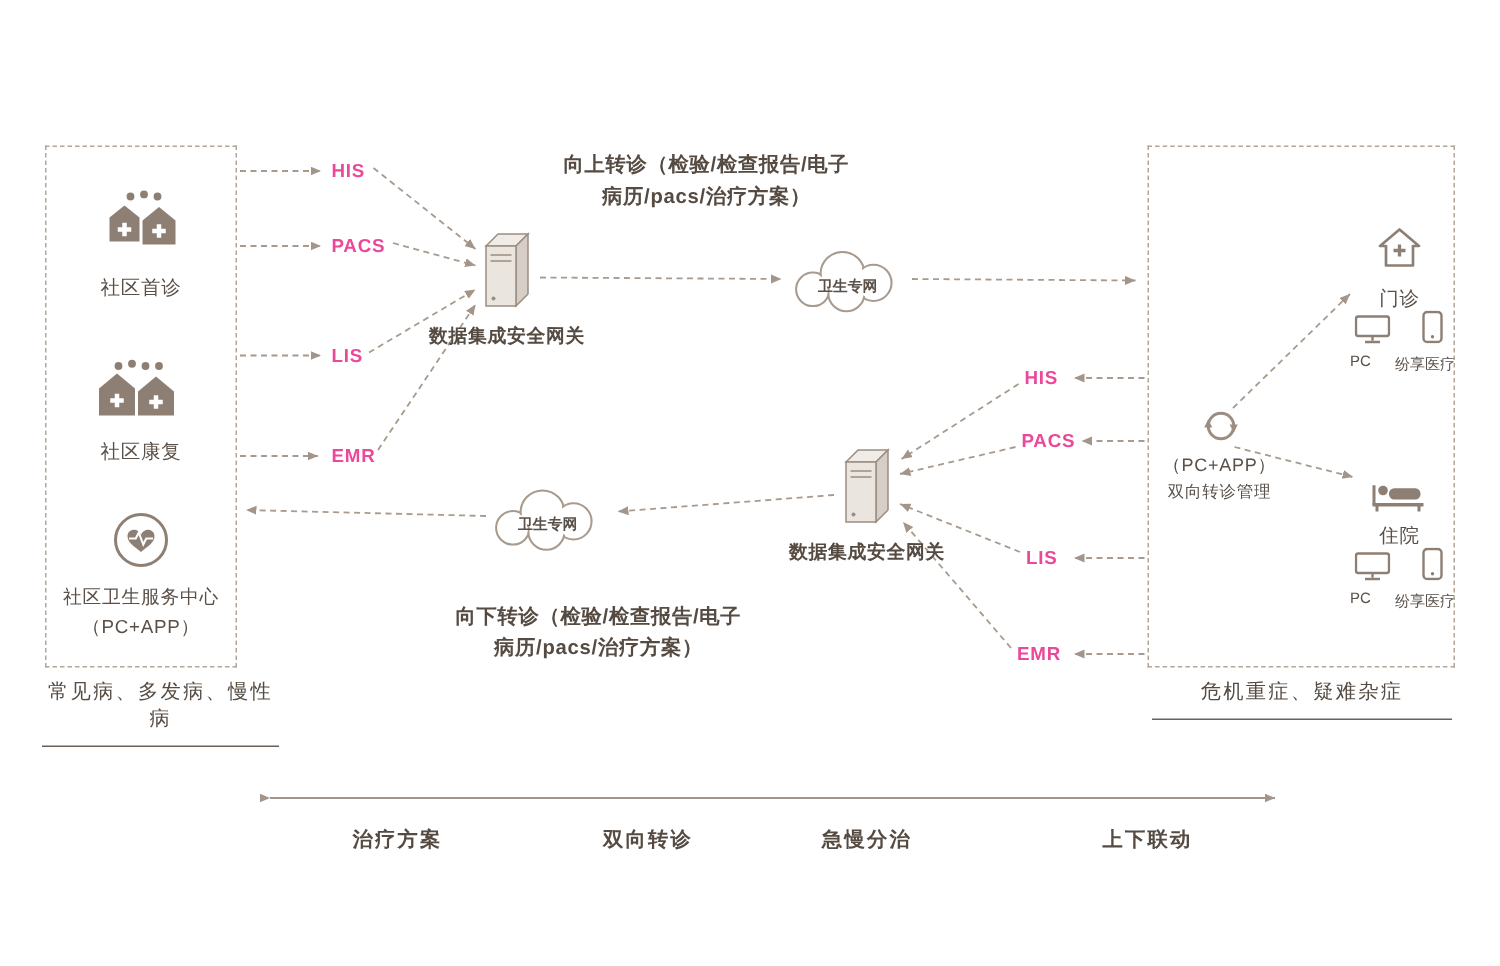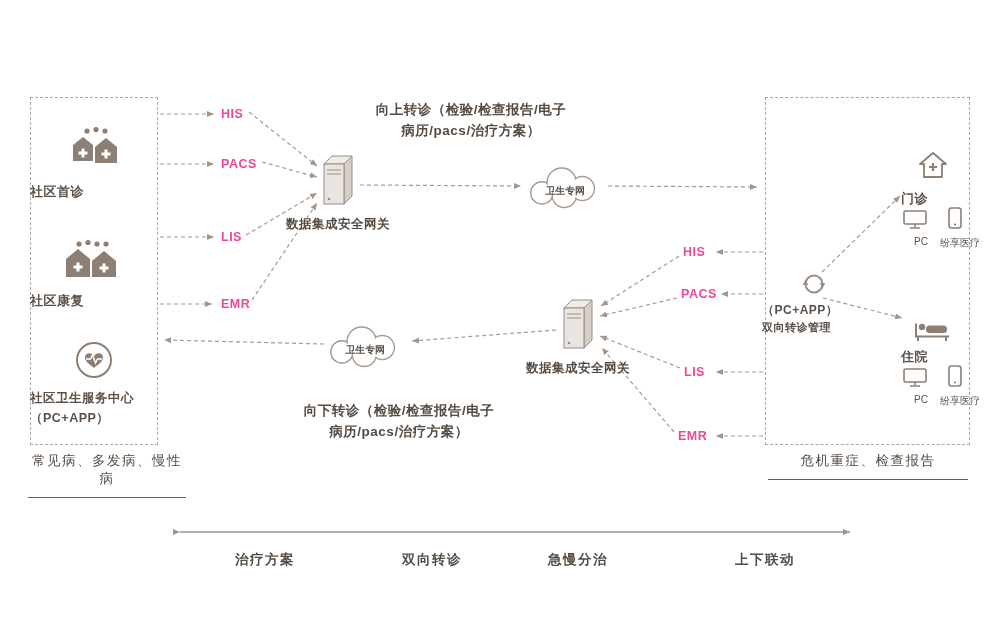--- a/index.html
+++ b/index.html
@@ -3,22 +3,22 @@
 <meta charset="utf-8">
 <style>
   html,body { margin:0; padding:0; background:#fff; }
   .canvas {
     position:relative; width:1000px; height:644px; background:#ffffff;
     font-family:"Liberation Sans","DejaVu Sans",sans-serif; color:#5a5048;
     overflow:hidden;
   }
   .abs { position:absolute; }
   .dashed-box { border:1px dashed #b3a598; box-sizing:border-box; }
-  .lbl { font-size:13px; color:#5a5048; letter-spacing:0.5px;font-weight:bold; }
-  .sm  { font-size:10px; color:#5a5048; text-align:right; }
+  .lbl { font-size:13px; color:#5a5048; text-align:center; letter-spacing:0.5px; }
+  .sm  { font-size:10px; color:#5a5048; text-align:left; }
   .iface { font-size:12.5px; font-weight:bold; color:#ec4899; letter-spacing:0.5px; }
   .caption { font-size:13.5px; font-weight:normal; color:#554b42; text-align:center;
              padding-bottom:9px; border-bottom:1.5px solid #6b6057; letter-spacing:1.5px; }
   .reftext { font-size:13.5px; font-weight:bold; color:#554b42; text-align:center;
              line-height:21px; letter-spacing:0.5px; }
   .gwlabel { font-size:12.5px; font-weight:bold; color:#554b42; text-align:center; letter-spacing:0.5px; }
   .axis-label { font-size:13.5px; font-weight:bold; color:#554b42; text-align:center; letter-spacing:1.5px; }
   svg text { font-family:"Liberation Sans","DejaVu Sans",sans-serif; }
 </style>
 </head>
@@ -218,20 +218,20 @@
     <rect x="1" y="1" width="22" height="13" rx="1.5" fill="none" stroke="#8d7f73" stroke-width="1.6"></rect>
     <path d="M12,14 v3 M7,18 h10" stroke="#8d7f73" stroke-width="1.6"></path>
   </svg>
   <svg class="abs" style="left:948px;top:365px" width="14" height="22" viewBox="0 0 14 22">
     <rect x="1" y="1" width="12" height="20" rx="2.5" fill="none" stroke="#8d7f73" stroke-width="1.6"></rect>
     <circle cx="7" cy="17.5" r="1.1" fill="#8d7f73"></circle>
   </svg>
   <div class="abs sm" style="left:900px;top:394px;width:28px">PC</div>
   <div class="abs sm" style="left:930px;top:394px;width:50px">纷享医疗</div>
 
-  <div class="abs caption" style="left:768px;top:452px;width:200px">危机重症、检查报告</div>
+  <div class="abs caption" style="left:768px;top:452px;width:200px">危机重症、疑难杂症</div>
 
   <div class="abs axis-label" style="left:225px;top:551px;width:80px">治疗方案</div>
   <div class="abs axis-label" style="left:392px;top:551px;width:80px">双向转诊</div>
   <div class="abs axis-label" style="left:538px;top:551px;width:80px">急慢分治</div>
   <div class="abs axis-label" style="left:725px;top:551px;width:80px">上下联动</div>
 
 </div>
 
 </body></html>

